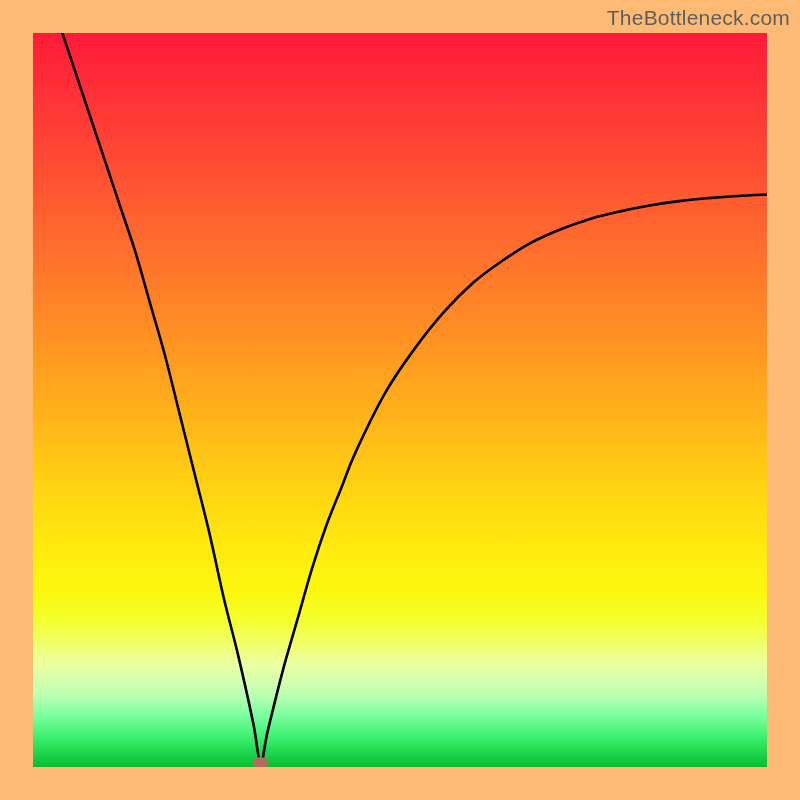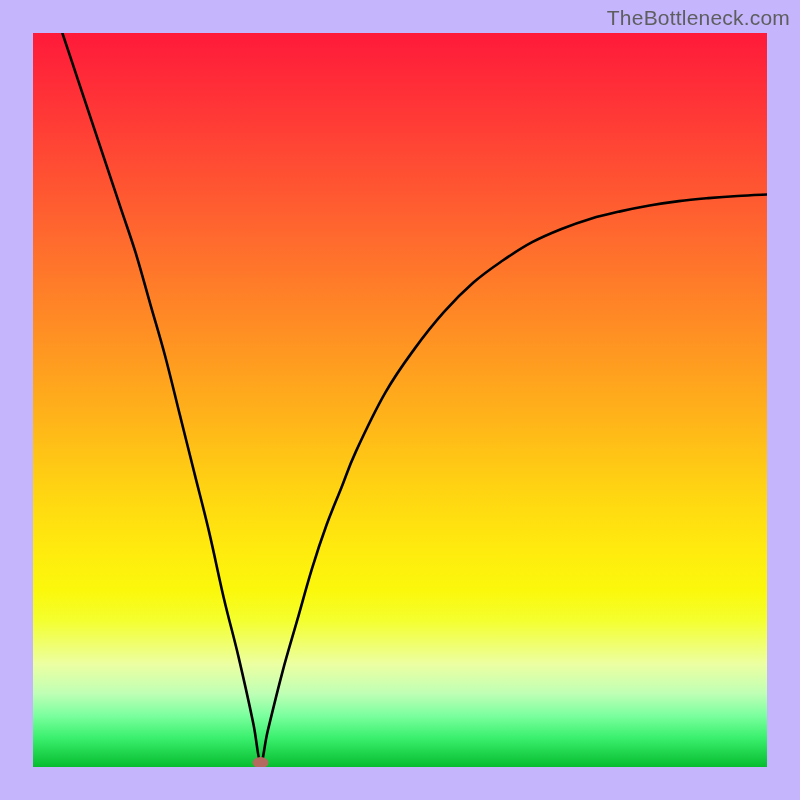--- a/index.html
+++ b/index.html
@@ -8,21 +8,21 @@
     width: 800px;
     height: 800px;
     overflow: hidden;
     background: #000;
     font-family: Arial, Helvetica, sans-serif;
   }
   .frame {
     position: relative;
     width: 800px;
     height: 800px;
-    background: #c4b5fd;
+    background: #fdba74;
   }
   .plot-area {
     position: absolute;
     left: 33px;
     top: 33px;
     width: 734px;
     height: 734px;
     
     background: linear-gradient(
       to bottom,

